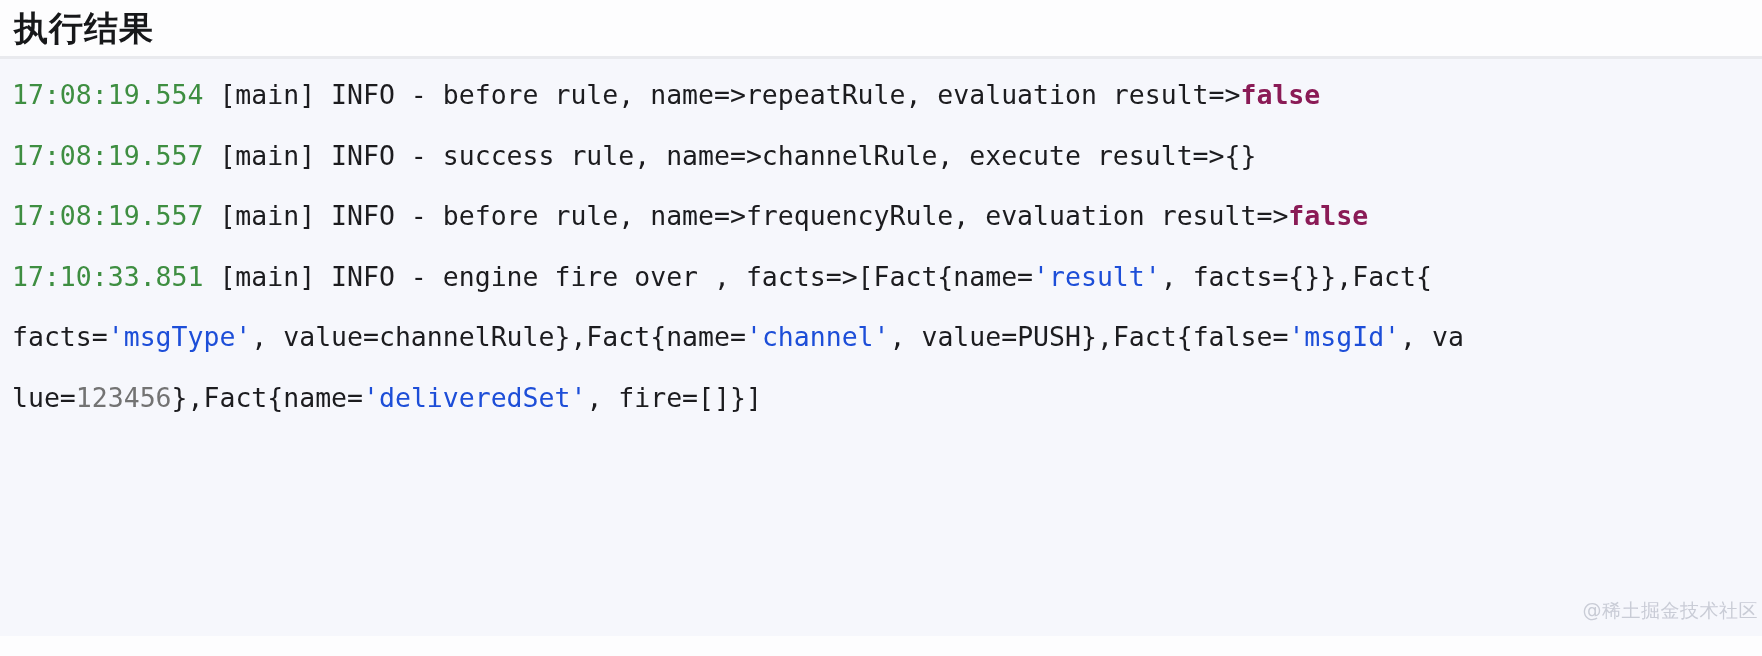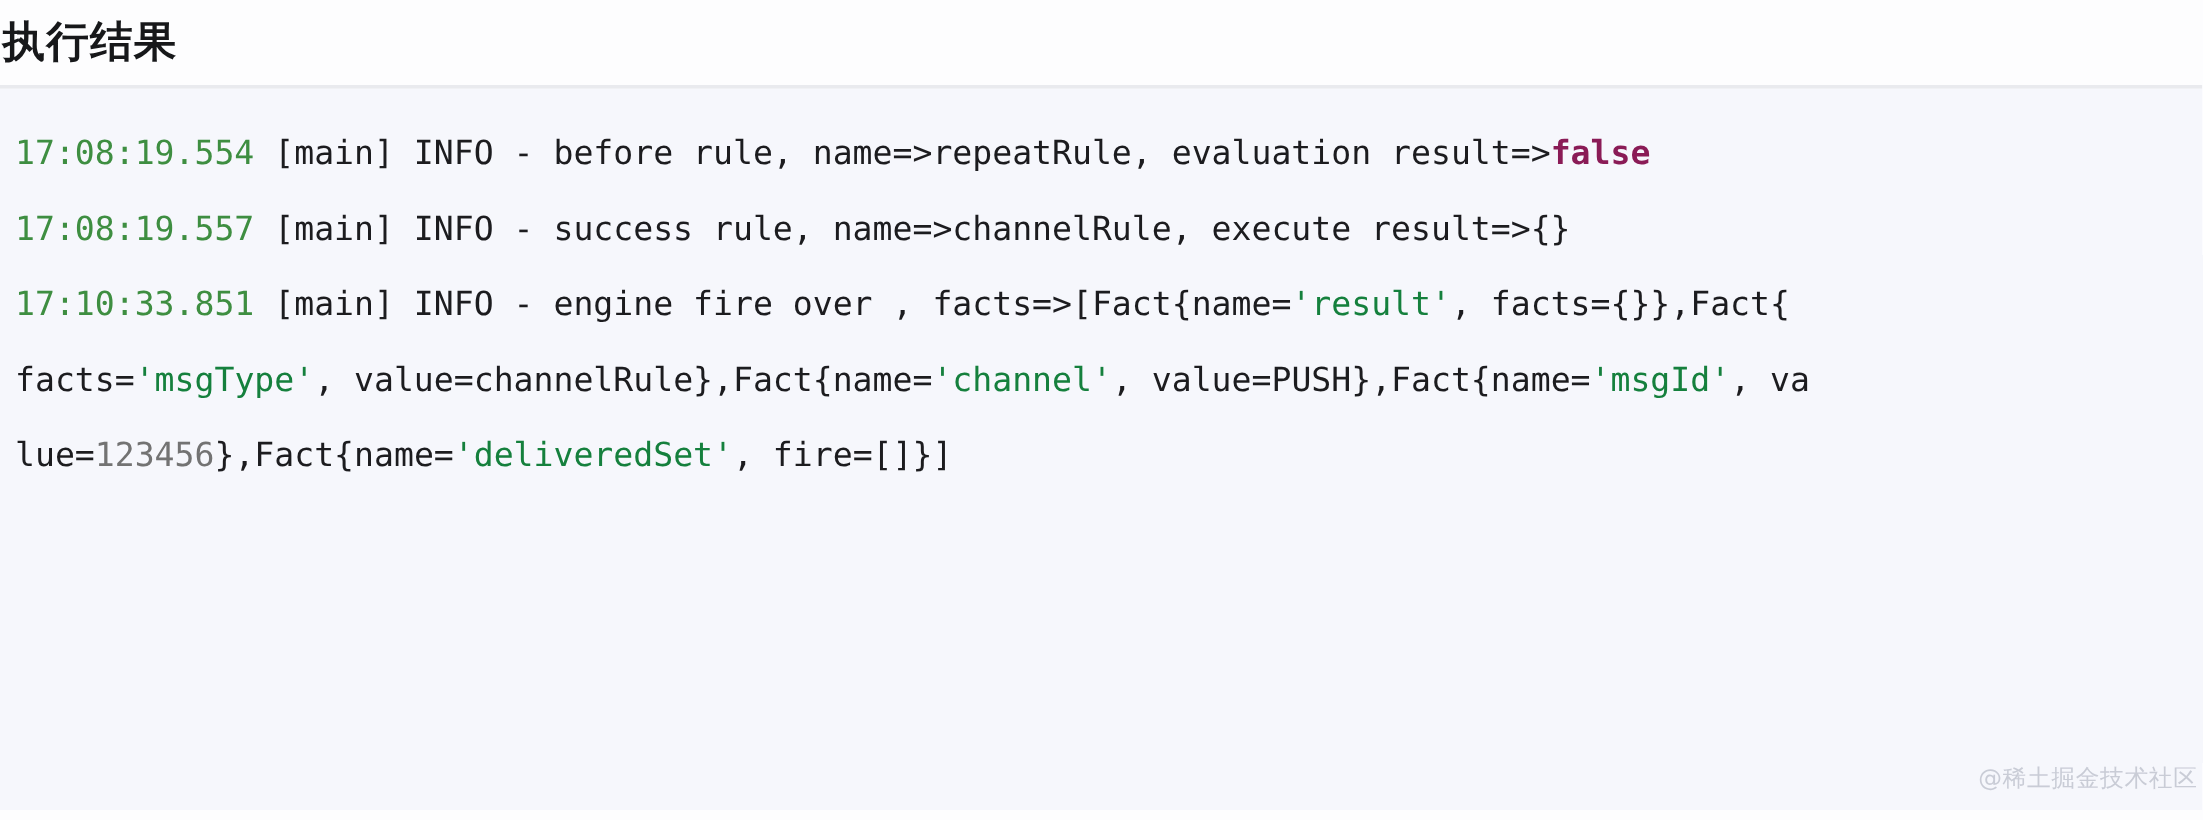--- a/index.html
+++ b/index.html
@@ -13,25 +13,25 @@
     width: 1762px;
     height: 656px;
     overflow: hidden;
     background: #fdfdfe;
     font-family: "Liberation Sans", sans-serif;
     box-sizing: border-box;
   }
 
   
   .header {
-    height: 68px;
+    height: 56px;
     background: #fdfdfe;
     display: flex;
     align-items: center;
-    padding-left: 2px;
+    padding-left: 14px;
     box-sizing: border-box;
   }
 
   .header-title {
     font-family: "DejaVu Sans", "Liberation Sans", sans-serif;
     font-size: 34px;
     font-weight: 700;
     color: #17181a;
     letter-spacing: 1px;
     line-height: 1;
@@ -42,39 +42,39 @@
     height: 3px;
     background: #e9eaee;
     width: 100%;
   }
 
   
   .log-body {
     position: relative;
     background: #f6f7fc;
     height: 577px;
-    padding: 22px 0 0 0;
+    padding: 6px 0 0 0;
     box-sizing: border-box;
     overflow: hidden;
   }
 
   .log-line {
     font-family: "DejaVu Sans Mono", "Liberation Mono", monospace;
     font-size: 26.5px;
     line-height: 60.5px;
     color: #1c1c1f;
     white-space: pre;
     padding-left: 12px;
     letter-spacing: 0px;
   }
 
   
   .tok-time   { color: #3e8e41; }
   .tok-bool   { color: #8a1b56; font-weight: 700; }
-  .tok-str    { color: #15803d; }
+  .tok-str    { color: #1d4ed8; }
   .tok-num    { color: #737373; }
   .tok-plain  { color: #1c1c1f; }
 
   
   .watermark {
     position: absolute;
     right: 4px;
     bottom: 12px;
     font-family: "DejaVu Sans", "Liberation Sans", sans-serif;
     font-size: 19px;
@@ -91,21 +91,22 @@
 
   <div class="header">
     <div class="header-title">执行结果</div>
   </div>
   <div class="header-divider"></div>
 
   <div class="log-body">
     <div id="log-lines">
         <div class="log-line"><span class="tok-time">17:08:19.554</span><span class="tok-plain"> [main] INFO - before rule, name=&gt;repeatRule, evaluation result=&gt;</span><span class="tok-bool">false</span></div>
         <div class="log-line"><span class="tok-time">17:08:19.557</span><span class="tok-plain"> [main] INFO - success rule, name=&gt;channelRule, execute result=&gt;{}</span></div>
+        <div class="log-line"><span class="tok-time">17:08:19.557</span><span class="tok-plain"> [main] INFO - before rule, name=&gt;frequencyRule, evaluation result=&gt;</span><span class="tok-bool">false</span></div>
         <div class="log-line"><span class="tok-time">17:10:33.851</span><span class="tok-plain"> [main] INFO - engine fire over , facts=&gt;[Fact{name=</span><span class="tok-str">'result'</span><span class="tok-plain">, facts={}},Fact{</span></div>
-        <div class="log-line"><span class="tok-plain">facts=</span><span class="tok-str">'msgType'</span><span class="tok-plain">, value=channelRule},Fact{name=</span><span class="tok-str">'channel'</span><span class="tok-plain">, value=PUSH},Fact{name=</span><span class="tok-str">'msgId'</span><span class="tok-plain">, va</span></div>
+        <div class="log-line"><span class="tok-plain">facts=</span><span class="tok-str">'msgType'</span><span class="tok-plain">, value=channelRule},Fact{name=</span><span class="tok-str">'channel'</span><span class="tok-plain">, value=PUSH},Fact{false=</span><span class="tok-str">'msgId'</span><span class="tok-plain">, va</span></div>
         <div class="log-line"><span class="tok-plain">lue=</span><span class="tok-num">123456</span><span class="tok-plain">},Fact{name=</span><span class="tok-str">'deliveredSet'</span><span class="tok-plain">, fire=[]}]</span></div>
       </div>
 
     <div class="watermark">@稀土掘金技术社区</div>
   </div>
 
 </div>
 
 </body></html>

